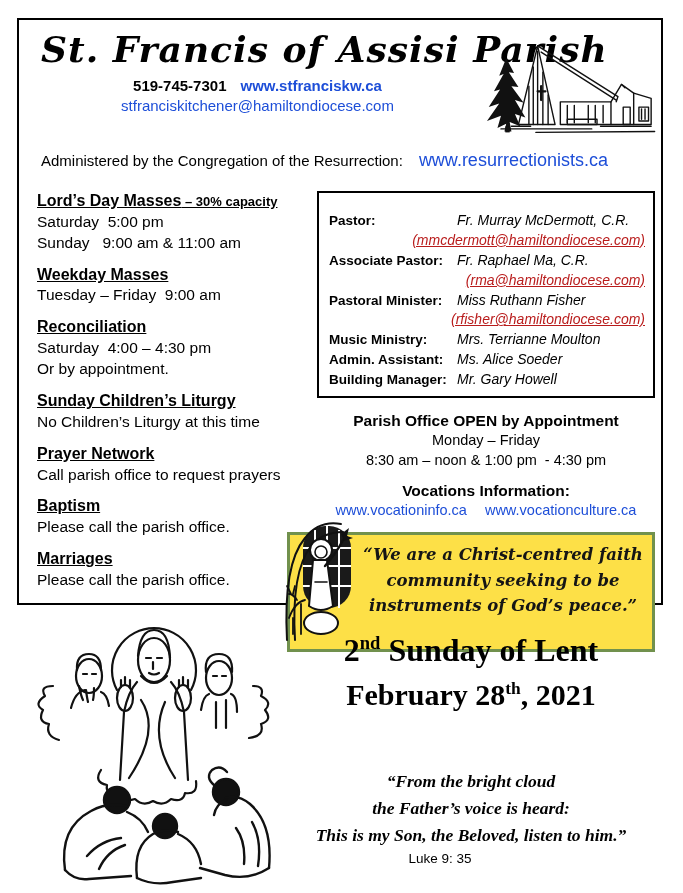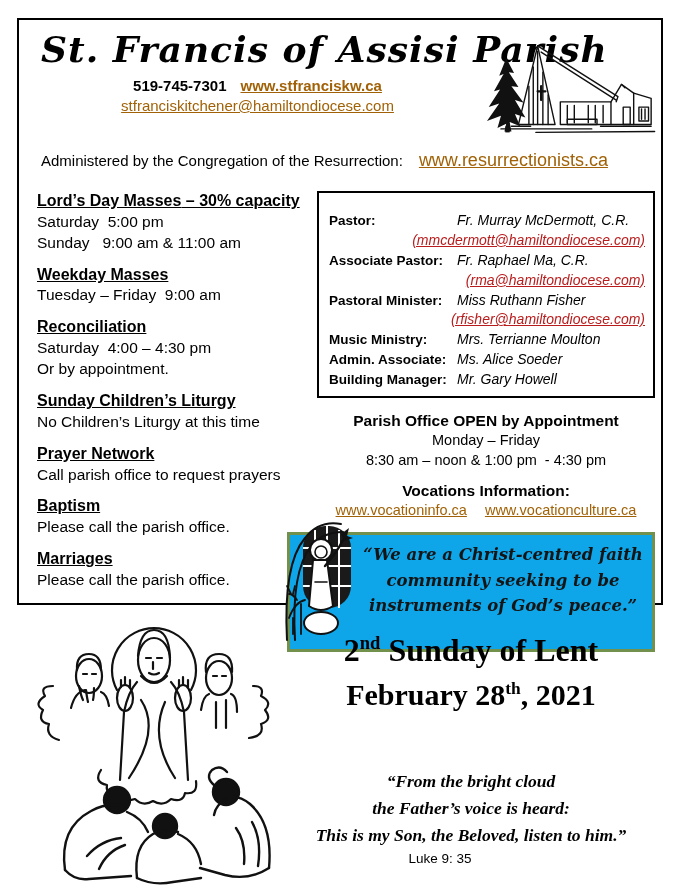--- a/index.html
+++ b/index.html
@@ -10,52 +10,52 @@
                border:2px solid #000; box-sizing:border-box; }
 
   .header-row { display:flex; padding:8px 2px 0 16px; }
   .header-left { width:445px; flex:none; }
   .parish-title { font-family:"DejaVu Serif", serif; font-style:italic; font-weight:bold;
                   font-size:36px; letter-spacing:1px; white-space:nowrap; padding-left:6px; }
   .addr-block { text-align:center; margin-top:7px; }
   .addr { font-weight:bold; font-size:15px; white-space:pre-wrap; }
   .phone-row { font-weight:bold; font-size:15px; margin-top:3px; }
   .phone { margin-right:14px; }
-  .link { color:#a16207; text-decoration:underline; cursor:pointer; }
+  .link { color:#1d4ed8; cursor:pointer; }
   .email-row { margin-top:3px; font-size:15px; }
   .church-svg { width:200px; height:106px; margin-top:6px; }
 
   .admin-row { margin:10px 0 0 22px; font-size:15px; }
   .admin-link { font-size:18px; margin-left:16px; }
 
   .columns { display:flex; margin:20px 6px 0 18px; }
   .left-col { width:272px; flex:none; }
   .sec { margin-bottom:11px; }
   .sec-head { font-weight:bold; font-size:16px; text-decoration:underline; line-height:1.3; }
-  .sec-suffix { font-size:16px;text-align:right; }
+  .sec-suffix { font-size:13px;text-align:right; }
   .sec-line { font-size:15.5px; line-height:1.35; white-space:pre-wrap; }
 
   .right-col { flex:1; margin-left:8px; }
   .staff-box { border:2px solid #000; padding:18px 8px 6px 10px; }
   .staff-row { display:flex; line-height:1.42; }
   .staff-label { width:128px; flex:none; font-weight:bold; font-size:13.5px; }
   .staff-name { font-style:italic; font-size:14px; }
   .staff-email { text-align:right; font-style:italic; font-size:14px; line-height:1.42; }
   .staff-email a { color:#b91c1c; text-decoration:underline; cursor:pointer; }
 
   .office { text-align:center; margin-top:13px; }
   .office-title { font-weight:bold; font-size:15.5px; line-height:1.3; }
   .office-line { font-size:14.5px; line-height:1.35; white-space:pre-wrap; }
 
   .vocations { text-align:center; margin-top:11px; }
   .voc-title { font-weight:bold; font-size:15.5px; line-height:1.3; }
   .voc-links a { font-size:14.5px; margin:0 9px; }
 
   .mission { position:relative; margin-top:13px; margin-left:-30px; height:120px;
-             background:#0ea5e9; border:3px solid #71914d; box-sizing:border-box; }
+             background:#fde047; border:3px solid #71914d; box-sizing:border-box; }
   .mission-text { position:absolute; left:72px; right:8px; top:7px; text-align:center;
                   font-family:"DejaVu Serif", serif; font-style:italic; font-weight:600;
                   font-size:16.5px; line-height:1.55; color:#151515; }
   .francis-svg { position:absolute; left:-7px; top:-13px; width:74px; height:120px; overflow:visible; }
 
   .transfig-svg { position:absolute; left:28px; top:618px; width:252px; height:268px; }
 
   .feature { position:absolute; left:280px; top:632px; width:382px; text-align:center; }
   .feat-title { font-family:"Liberation Serif", serif; font-weight:bold; font-size:32px; line-height:1.15; }
   .feat-date  { font-family:"Liberation Serif", serif; font-weight:bold; font-size:30px; margin-top:9px; }
@@ -163,21 +163,21 @@
           <div class="staff-row">
             <div class="staff-label">Pastoral Minister:</div>
             <div class="staff-name">Miss Ruthann Fisher</div>
           </div>
           <div class="staff-email"><a>(rfisher@hamiltondiocese.com)</a></div>
           <div class="staff-row">
             <div class="staff-label">Music Ministry:</div>
             <div class="staff-name">Mrs. Terrianne Moulton</div>
           </div>
           <div class="staff-row">
-            <div class="staff-label">Admin. Associate:</div>
+            <div class="staff-label">Admin. Assistant:</div>
             <div class="staff-name">Ms. Alice Soeder</div>
           </div>
           <div class="staff-row">
             <div class="staff-label">Building Manager:</div>
             <div class="staff-name">Mr. Gary Howell</div>
           </div>
         </div>
 
         <div class="office">
           <div class="office-title">Parish Office OPEN by Appointment</div>

